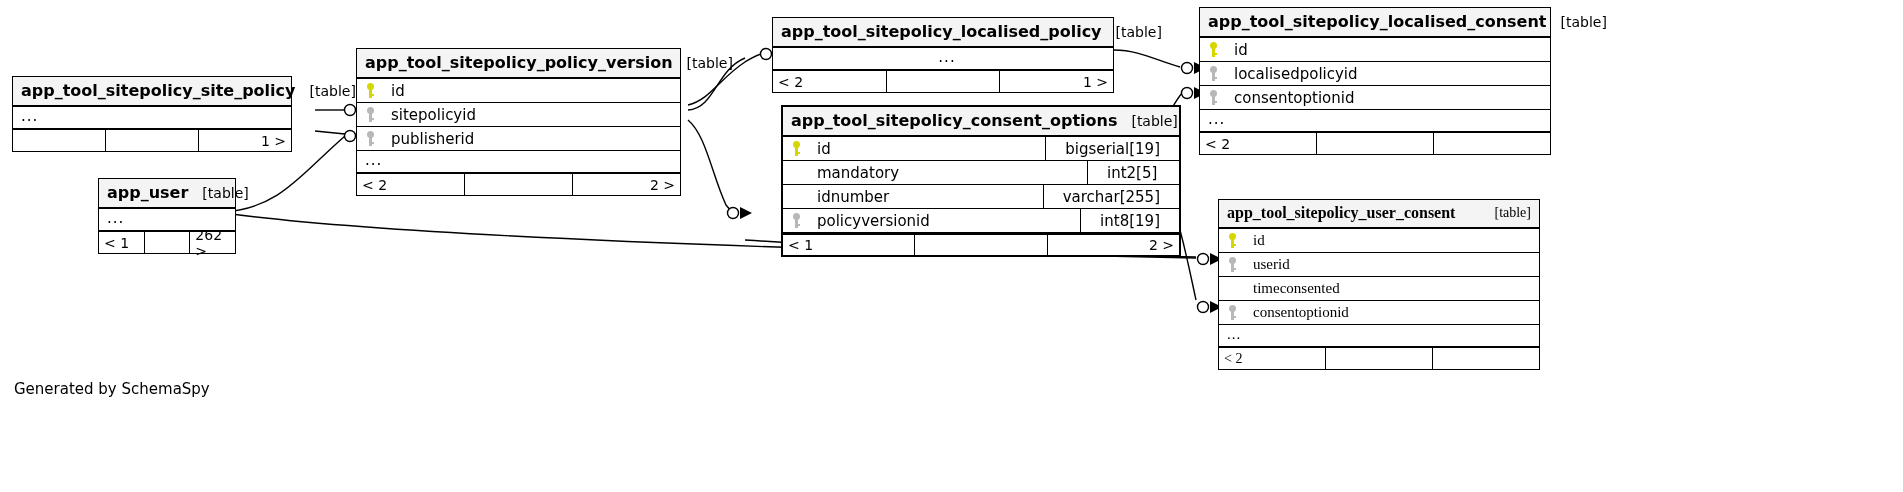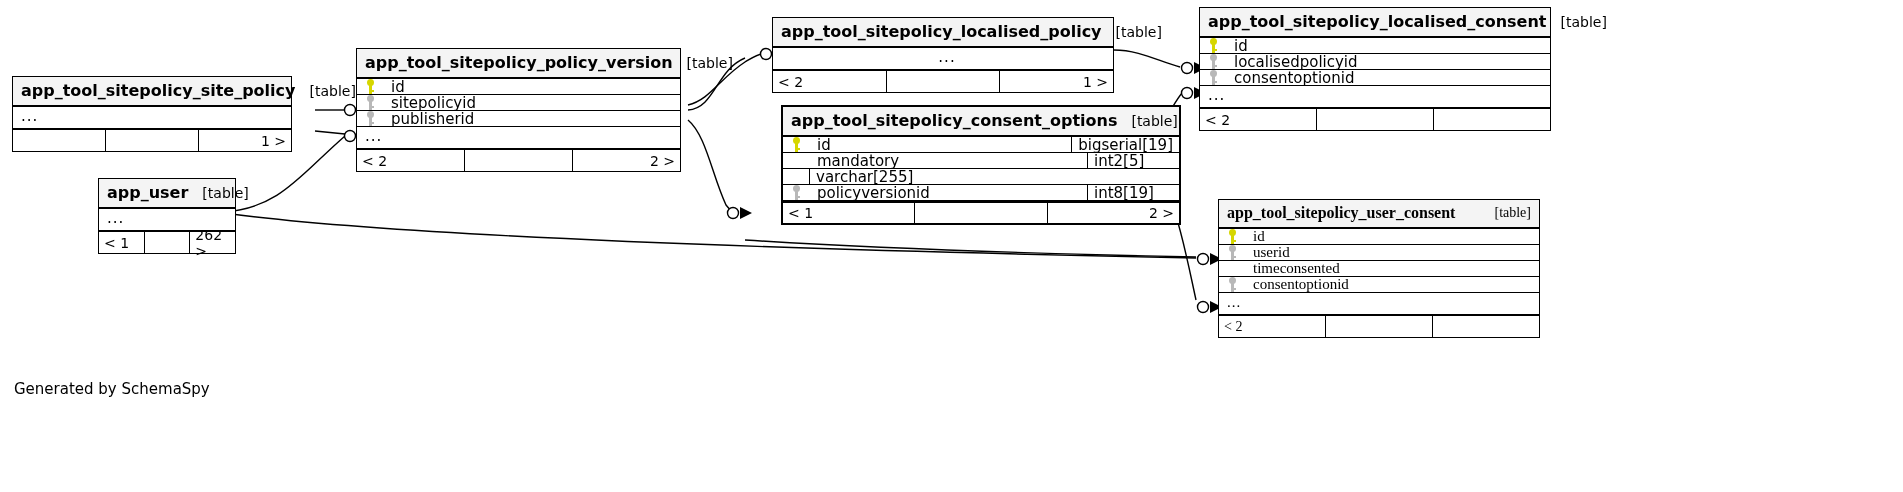--- a/index.html
+++ b/index.html
@@ -35,33 +35,33 @@
     align-items:center;
     white-space:nowrap;
     box-sizing:border-box;
   }
   .tbl-title .tag{font-weight:normal;font-size:14px;padding-left:14px;}
 
   .col-row{
     display:flex;
     align-items:center;
     border-bottom:1px solid #000;
-    height:16px;
+    height:24px;
     box-sizing:border-box;
     white-space:nowrap;
   }
   .col-row:last-child{border-bottom:none;}
   .col-key{
     width:26px;min-width:26px;
     display:flex;align-items:center;justify-content:center;
   }
   .col-name{flex:1;padding-left:8px;font-size:15px;}
   .col-type{
     border-left:1px solid #000;
-    padding:0 6px;
+    padding:0 19px;
     font-size:15px;
     display:flex;align-items:center;
     height:100%;
     box-sizing:border-box;
     min-width:92px;
   }
   .col-ellipsis{
     border-bottom:1px solid #000;
     height:22px;
     line-height:18px;
@@ -260,20 +260,21 @@
       <span class="col-name">id</span>
       <span class="col-type">bigserial[19]</span>
     </div>
     <div class="col-row">
       <span class="col-key"></span>
       <span class="col-name">mandatory</span>
       <span class="col-type">int2[5]</span>
     </div>
     <div class="col-row">
       <span class="col-key"></span>
+      <span class="col-name">idnumber</span>
       <span class="col-type">varchar[255]</span>
     </div>
     <div class="col-row">
       <span class="col-key">
           <span class="key fk">
             <span class="head"></span>
             <span class="shaft"></span>
             <span class="tooth"></span>
           </span>
         </span>

